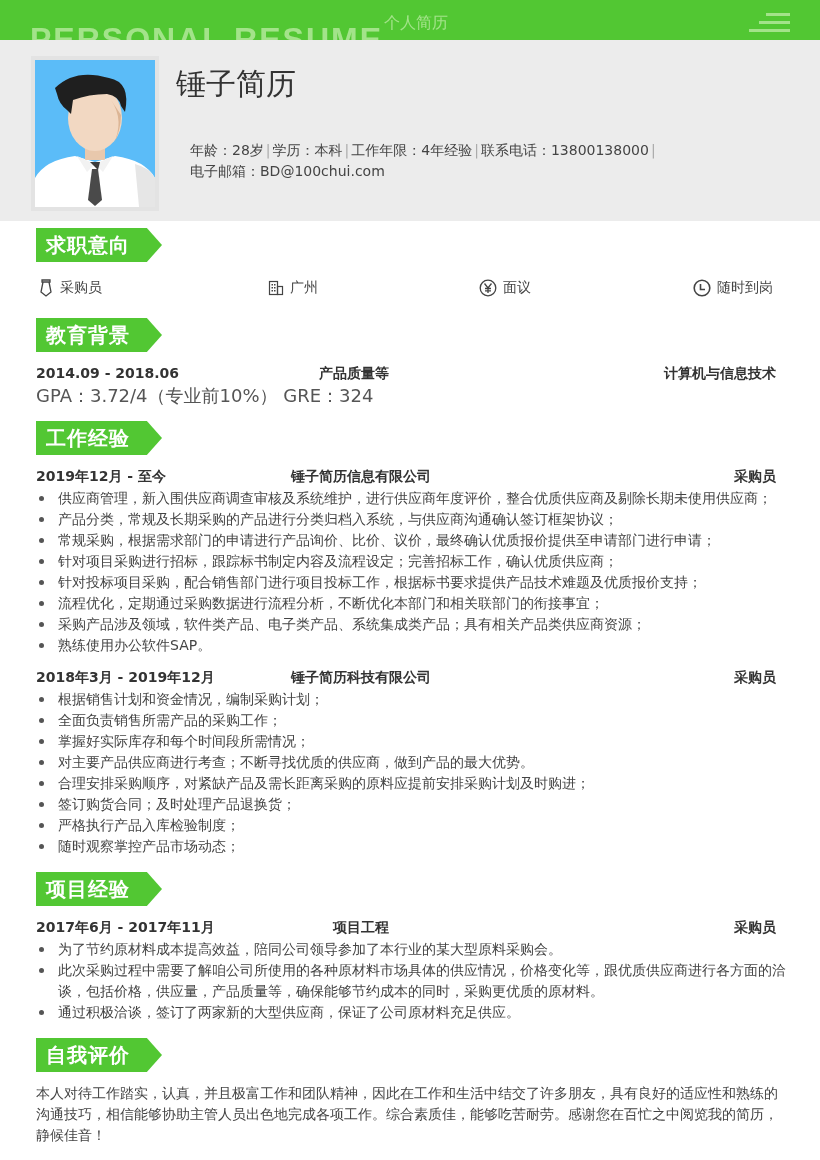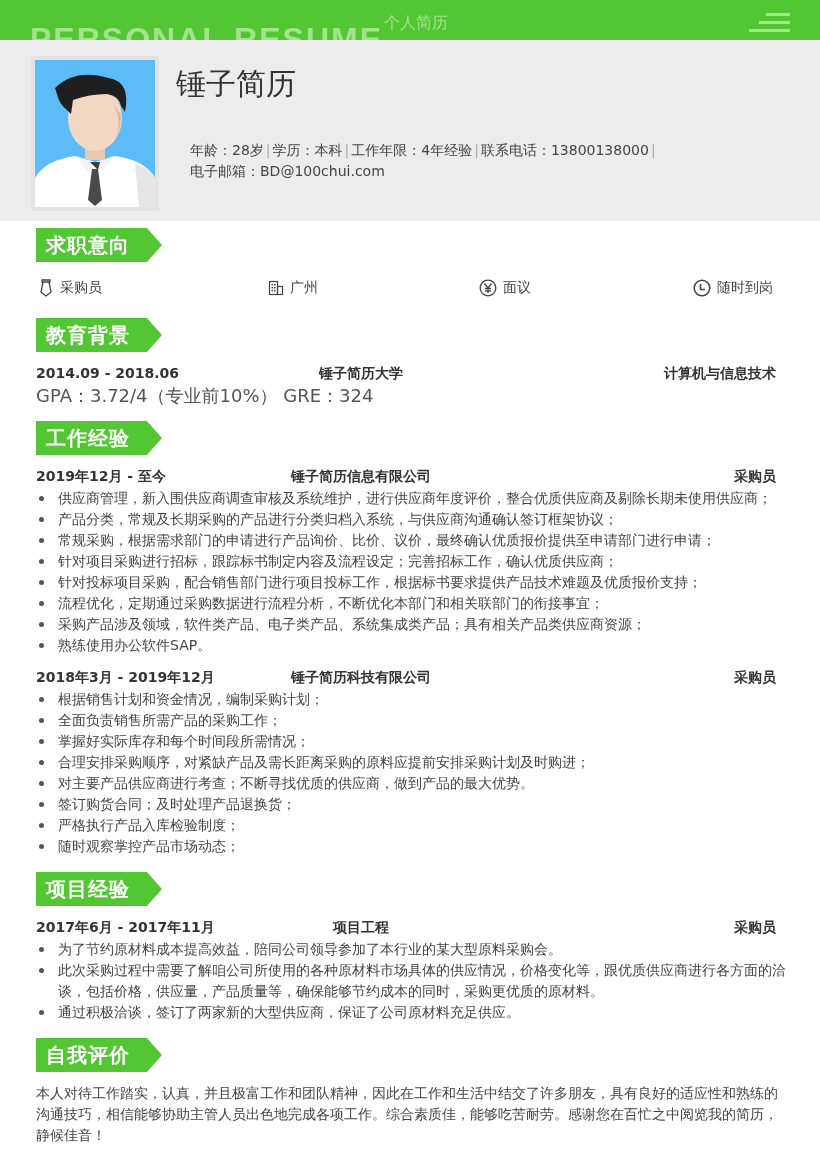--- a/index.html
+++ b/index.html
@@ -123,21 +123,21 @@
     <span>随时到岗</span>
   </div>
 </div>
 
 <div class="section-tag" style="top:318px;">
   <div class="bg"></div>
   <div class="label">教育背景</div>
 </div>
 <div class="row-head" style="top:363px;">
   <span class="c1">2014.09 - 2018.06</span>
-  <span class="c2" style="left:283px;">锤子简历大学</span>
+  <span class="c2" style="left:283px;">产品质量等</span>
   <span class="c3">计算机与信息技术</span>
 </div>
 <div class="plain" style="top:386px;">GPA：3.72/4（专业前10%） GRE：324</div>
 
 <div class="section-tag" style="top:421px;">
   <div class="bg"></div>
   <div class="label">工作经验</div>
 </div>
 <div class="row-head" style="top:466px;">
   <span class="c1">2019年12月 - 至今</span>
@@ -157,22 +157,22 @@
 
 <div class="row-head" style="top:667px;">
   <span class="c1">2018年3月 - 2019年12月</span>
   <span class="c2" style="left:255px;">锤子简历科技有限公司</span>
   <span class="c3">采购员</span>
 </div>
 <ul class="bullets" style="top:689px;">
   <li>根据销售计划和资金情况，编制采购计划；</li>
   <li>全面负责销售所需产品的采购工作；</li>
   <li>掌握好实际库存和每个时间段所需情况；</li>
+  <li>对主要产品供应商进行考查；不断寻找优质的供应商，做到产品的最大优势。</li>
   <li>合理安排采购顺序，对紧缺产品及需长距离采购的原料应提前安排采购计划及时购进；</li>
-  <li>对主要产品供应商进行考查；不断寻找优质的供应商，做到产品的最大优势。</li>
   <li>签订购货合同；及时处理产品退换货；</li>
   <li>严格执行产品入库检验制度；</li>
   <li>随时观察掌控产品市场动态；</li>
 </ul>
 
 <div class="section-tag" style="top:872px;">
   <div class="bg"></div>
   <div class="label">项目经验</div>
 </div>
 <div class="row-head" style="top:917px;">

